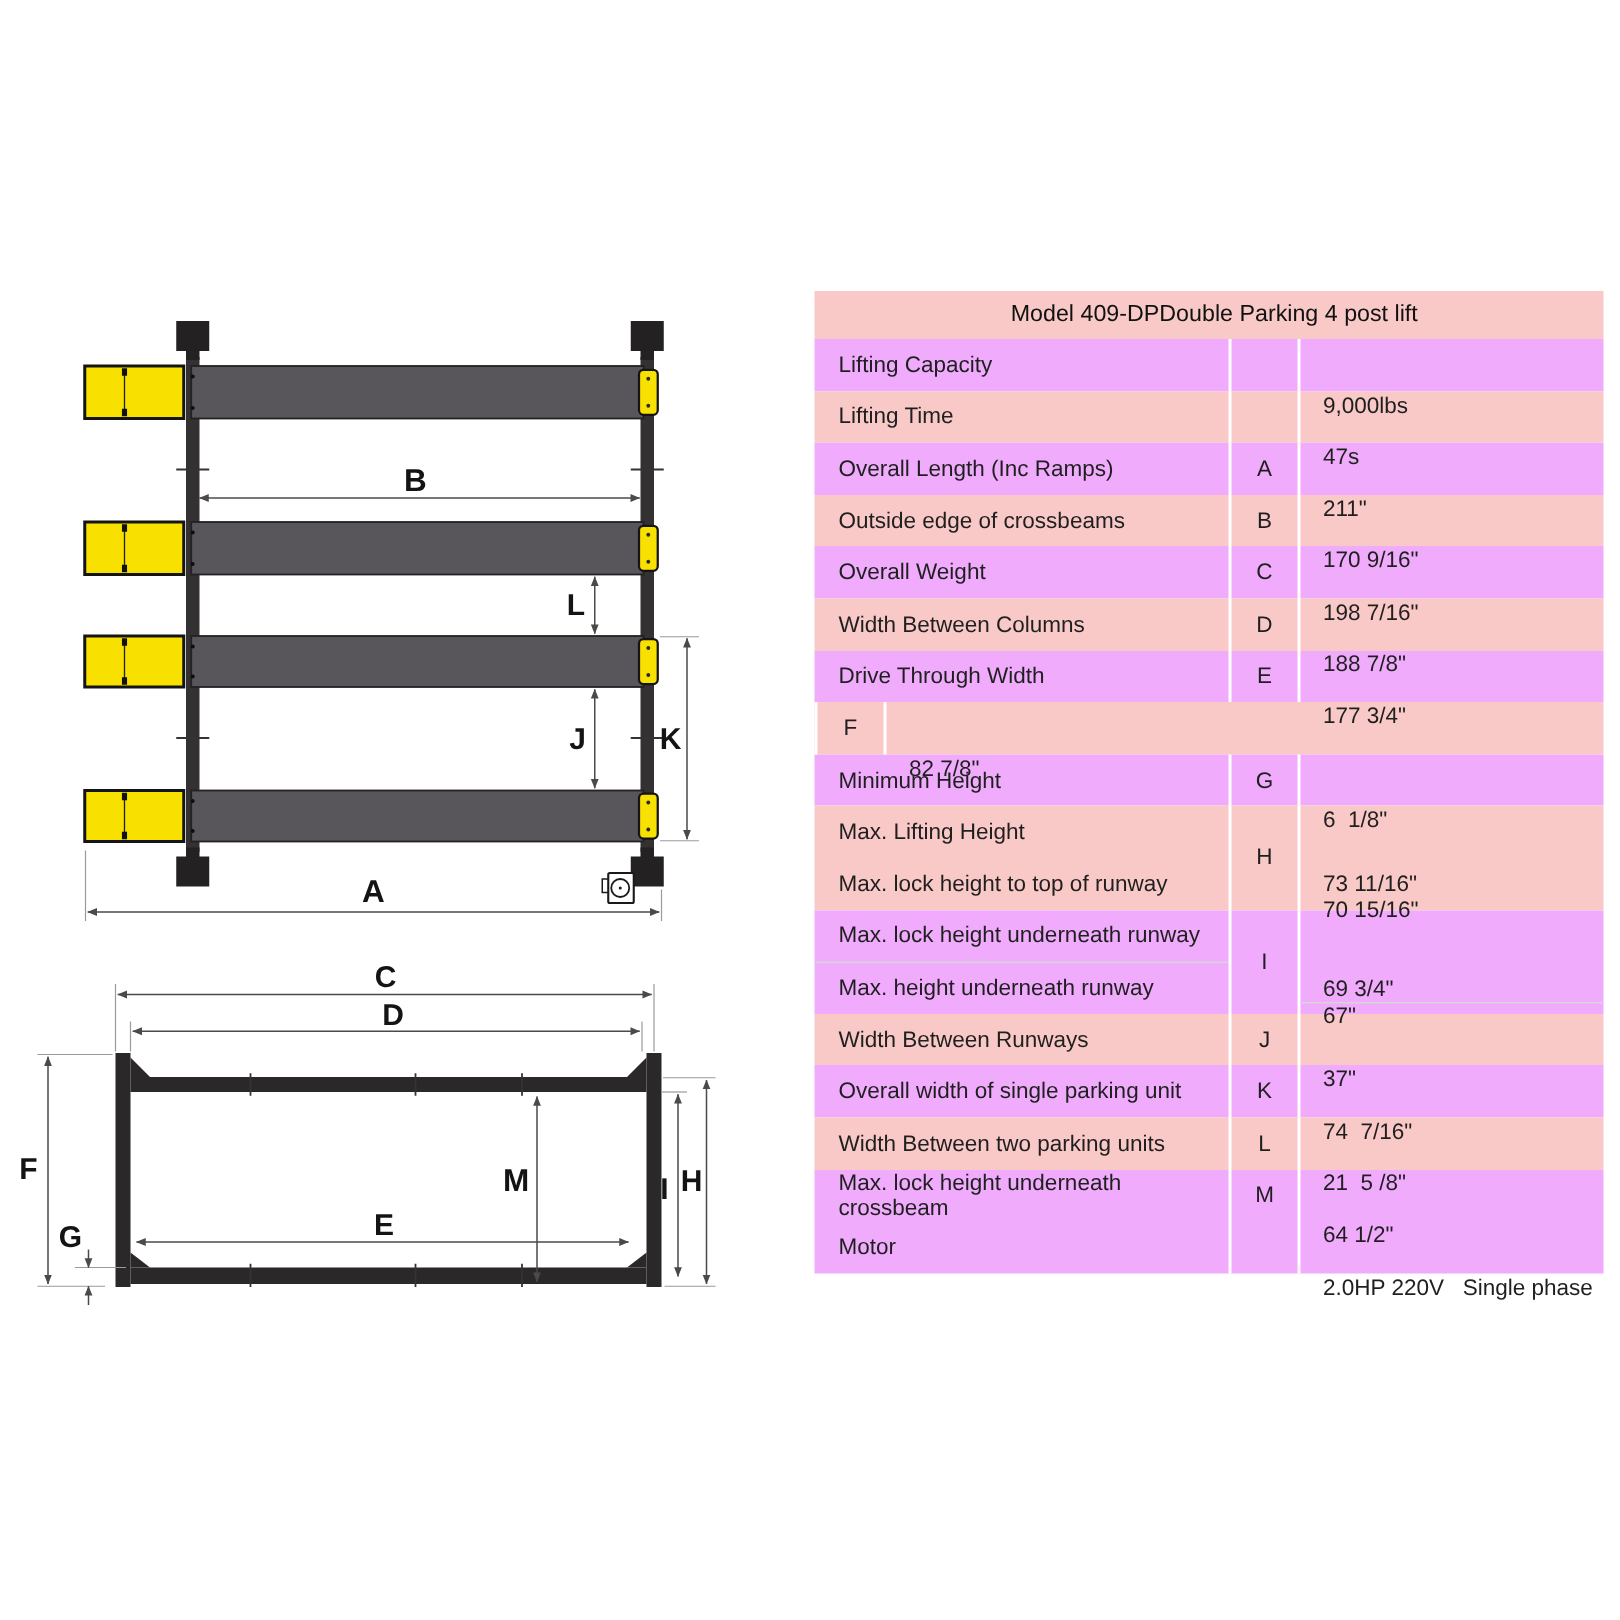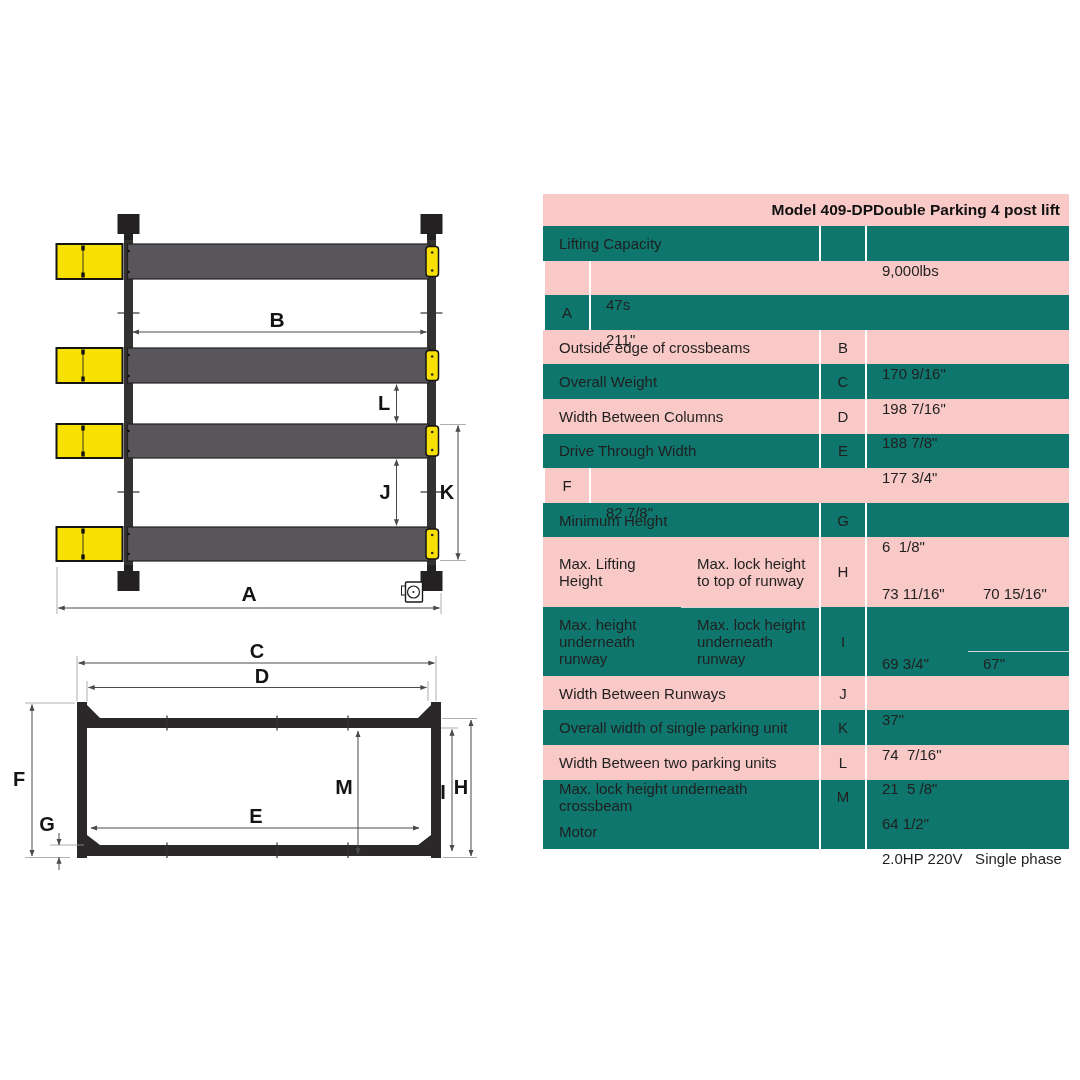--- a/index.html
+++ b/index.html
@@ -2,32 +2,32 @@
 <html style="--pink: #f8c9c7;"><head>
 <meta charset="utf-8">
 <style>
   html,body{margin:0;padding:0;background:#fff;}
   #canvas{position:relative;width:1080px;height:1080px;background:#fff;overflow:hidden;
           font-family:"Liberation Sans",sans-serif;}
 
   
   .spec{position:absolute;left:543px;top:194px;width:526px;color:#1f1f1f;font-size:15px;}
   .hdr{height:32px;background:var(--pink);display:flex;align-items:center;
-       justify-content:flex-end;font-weight:bold;font-size:15.5px;color:#111;
+       justify-content:center;font-weight:normal;font-size:15.5px;color:#111;
        padding:0 9px 0 16px;box-sizing:border-box;}
   .row{display:flex;height:34.6px;}
   .row.tall{height:69.2px;}
   .row.pink{background:var(--pink);}
-  .row.white{background:#0f766e;}
+  .row.white{background:#f0abfc;}
   .cell{display:flex;align-items:center;box-sizing:border-box;}
   .cell.label{width:276px;padding-left:16px;}
   .cell.letter{width:48px;justify-content:center;border-left:2px solid #fff;
                border-right:2px solid #fff;}
   .cell.value{flex:1;padding-left:15px;white-space:pre-wrap;margin-top:44px;}
-  .tall .cell.label,.tall .cell.value{flex-direction:row;align-items:stretch;padding:0;}
+  .tall .cell.label,.tall .cell.value{flex-direction:column;align-items:stretch;padding:0;}
   .sub{flex:1;display:flex;align-items:center;padding-left:16px;}
   .cell.value .sub{padding-left:15px;white-space:pre-wrap;}
   .tall.white .sub:last-child{border-top:1px solid #d6d6d6;}
 
   
   svg{position:absolute;left:0;top:0;}
   .dimtxt{font-family:"Liberation Sans",sans-serif;font-size:20px;font-weight:600;fill:#141414;}
   .dimtxt.big{font-size:21px;}
   .dimline{stroke:#4a4a4a;stroke-width:1;fill:none;}
   .extline{stroke:#9a9a9a;stroke-width:0.8;fill:none;}
@@ -247,24 +247,26 @@
       <span>Model 409-DP</span>
       <span>Double Parking 4 post lift</span>
     </div>
     <div>
         <div class="row white">
           <div class="cell label">Lifting Capacity</div>
           <div class="cell letter"></div>
           <div class="cell value">9,000lbs</div>
         </div>
         <div class="row pink">
+          <div class="cell label">Lifting Time</div>
           <div class="cell letter"></div>
           <div class="cell value">47s</div>
         </div>
         <div class="row white">
+          <div class="cell label">Overall Length (Inc Ramps)</div>
           <div class="cell letter">A</div>
           <div class="cell value">211"</div>
         </div>
         <div class="row pink">
           <div class="cell label">Outside edge of crossbeams</div>
           <div class="cell letter">B</div>
           <div class="cell value">170 9/16"</div>
         </div>
         <div class="row white">
           <div class="cell label">Overall Weight</div>
@@ -293,22 +295,22 @@
         <div class="row pink tall">
           <div class="cell label">
             <div class="sub">Max. Lifting Height</div>
             <div class="sub">Max. lock height to top of runway</div>
           </div>
           <div class="cell letter">H</div>
           <div class="cell value"><div class="sub">73 11/16"</div><div class="sub">70 15/16"</div></div>
         </div>
         <div class="row white tall">
           <div class="cell label">
+            <div class="sub">Max. lock height underneath runway</div>
             <div class="sub">Max. height underneath runway</div>
-            <div class="sub">Max. lock height underneath runway</div>
           </div>
           <div class="cell letter">I</div>
           <div class="cell value"><div class="sub">69 3/4"</div><div class="sub">67"</div></div>
         </div>
         <div class="row pink">
           <div class="cell label">Width Between Runways</div>
           <div class="cell letter">J</div>
           <div class="cell value">37"</div>
         </div>
         <div class="row white">

